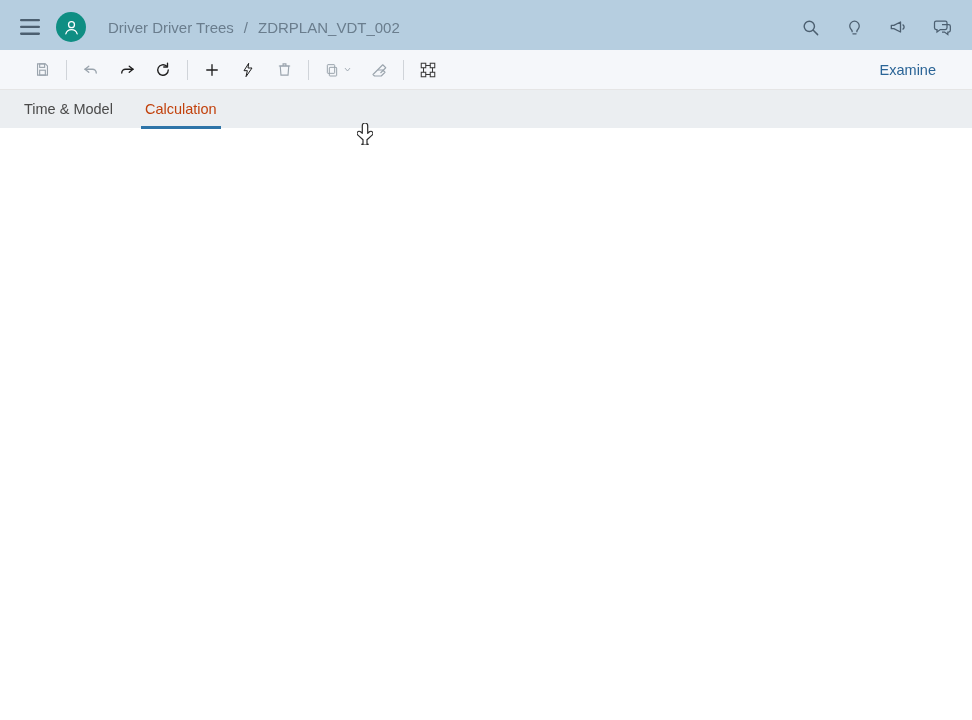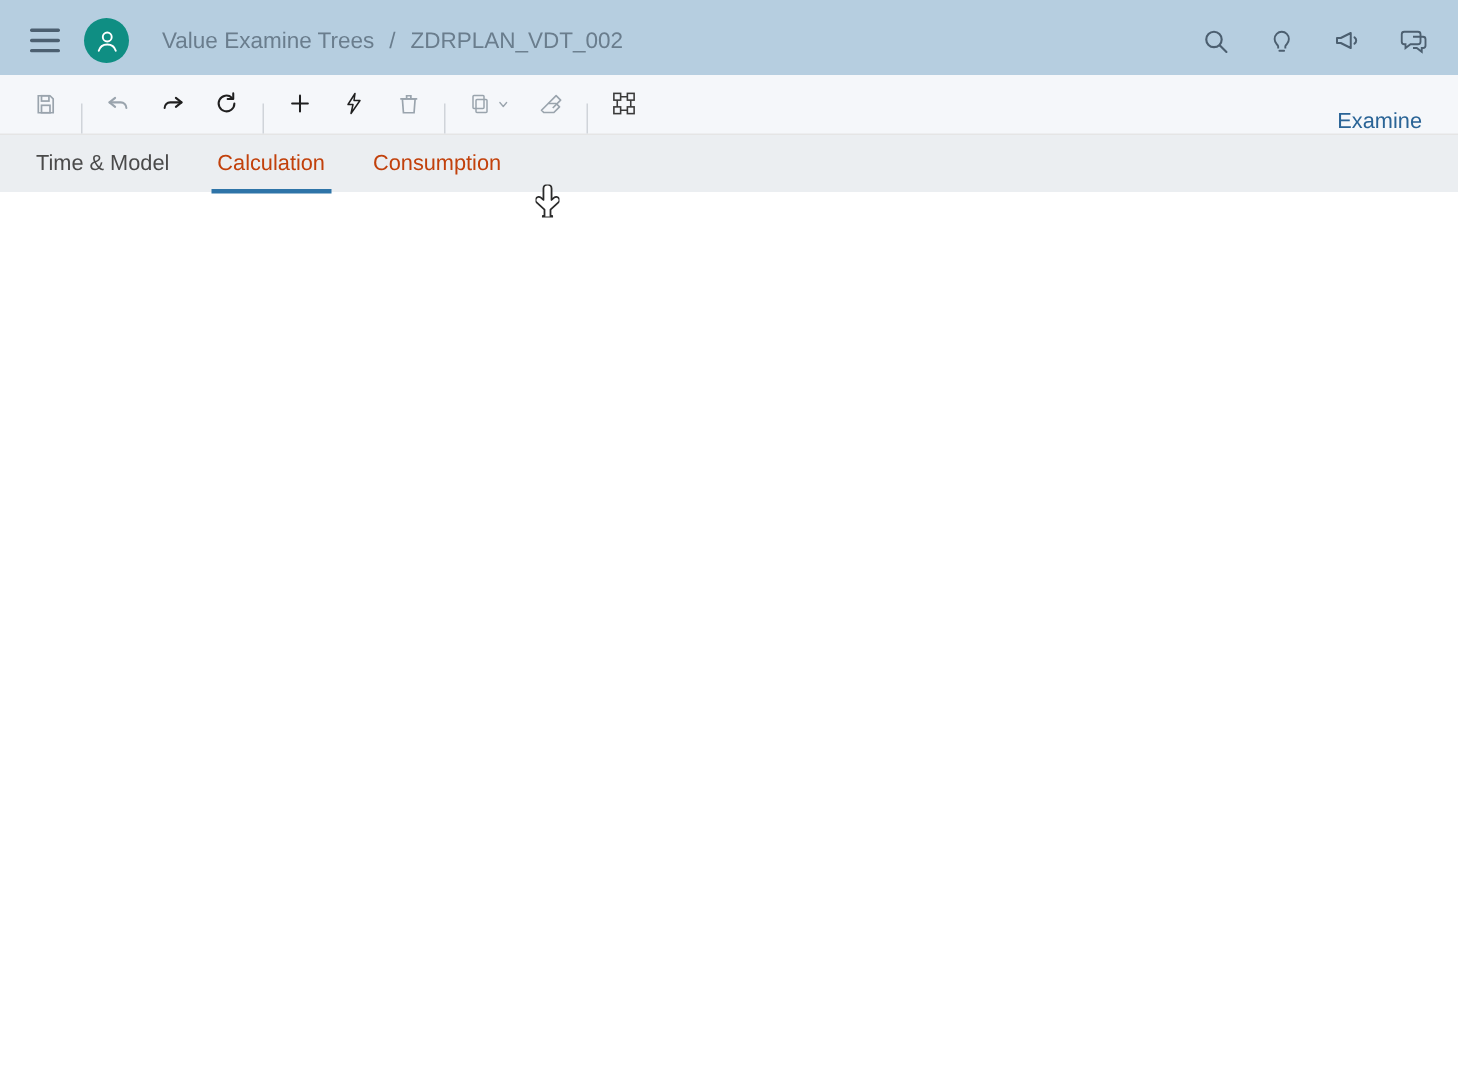--- a/index.html
+++ b/index.html
@@ -53,22 +53,22 @@
     }
     .header .spacer { flex: 1; }
     .header .right-icons {
       display: flex;
       align-items: center;
     }
     .toolbar {
       height: 40px;
       background: #f5f7fa;
       display: flex;
-      align-items: flex-end;
-      padding: 0 12px;
+      align-items: center;
+      padding: 0 24px;
       border-bottom: 1px solid #e5e5e5;
     }
     .toolbar .tb-btn {
       width: 36px;
       height: 40px;
       display: flex;
       align-items: center;
       justify-content: center;
       color: #333;
       position: relative;
@@ -144,21 +144,21 @@
       <rect x="0" y="14.6" width="20" height="2.3" rx="1.1" fill="#4c5f70"></rect>
     </svg>
   </div>
   <div class="avatar">
     <svg width="17" height="17" viewBox="0 0 24 24">
       <circle cx="12" cy="8" r="4.2" fill="none" stroke="#ffffff" stroke-width="1.8"></circle>
       <path d="M4 21c1.2-4.4 5-6 8-6s6.8 1.6 8 6" fill="none" stroke="#ffffff" stroke-width="1.8" stroke-linecap="round"></path>
     </svg>
   </div>
   <div class="breadcrumb">
-    <span>Value Examine Trees</span>
+    <span>Driver Driver Trees</span>
     <span>/</span>
     <span>ZDRPLAN_VDT_002</span>
   </div>
   <div class="spacer"></div>
   <div class="right-icons">
     <div class="icon-btn">
       <svg width="19" height="19" viewBox="0 0 24 24">
         <circle cx="10.5" cy="10.5" r="6.5" fill="none" stroke="#4c5f70" stroke-width="1.8"></circle>
         <line x1="15.5" y1="15.5" x2="21" y2="21" stroke="#4c5f70" stroke-width="1.8" stroke-linecap="round"></line>
       </svg>
@@ -258,21 +258,20 @@
       <line x1="18" y1="9" x2="18" y2="15" stroke="#3a3a3a" stroke-width="1.4"></line>
     </svg>
   </div>
   <div class="grow"></div>
   <div class="examine">Examine</div>
 </div>
 
 <div class="tabs">
   <div class="tab inactive">Time &amp; Model</div>
   <div class="tab active">Calculation</div>
-  <div class="tab">Consumption</div>
 </div>
 
 <div class="content"></div>
 
 <div class="pointer">
   <svg width="16" height="22" viewBox="0 0 16 22">
     <path d="M8 0 C6.5 0 5.3 1.2 5.3 2.7 V10.3 L3.6 8.8 C2.7 8 1.3 8.1 .6 9 c-.7.9-.6 2.3.3 3.1 l5.1 4.7 V21 h-1.1 v1 h6.2 v-1 H10 v-4.2 l5.1-4.7 c.9-.8 1-2.2.3-3.1 -.7-.9-2.1-1-3-.2 L10.7 10.3 V2.7 C10.7 1.2 9.5 0 8 0 Z" fill="#ffffff" stroke="#2b2b2b" stroke-width="1.2" stroke-linejoin="round"></path>
   </svg>
 </div>
 

